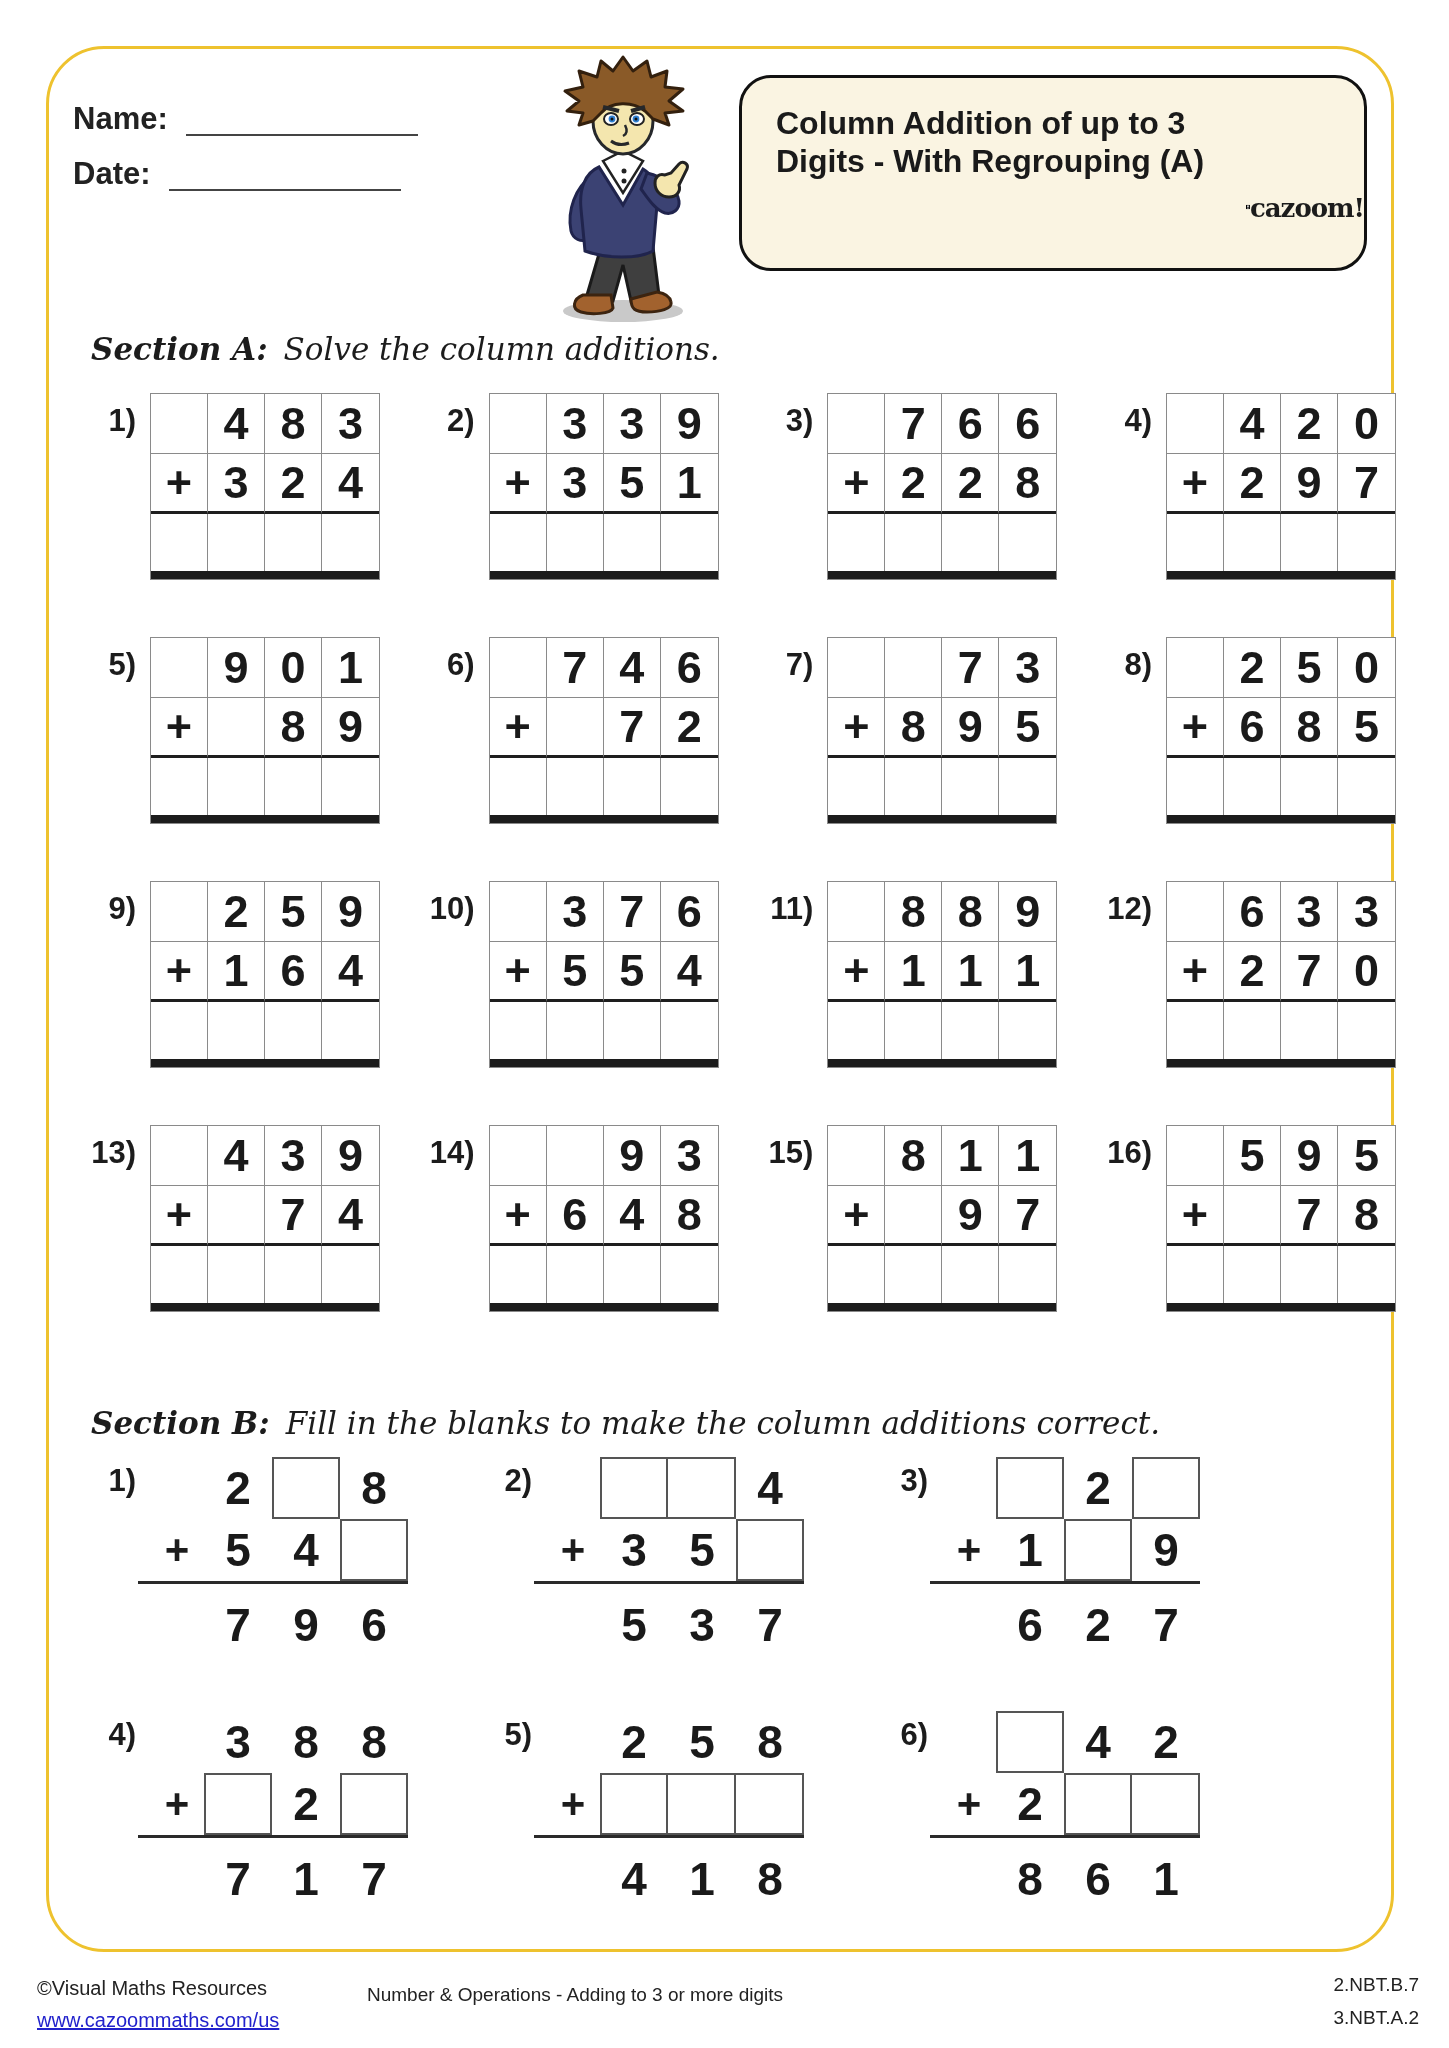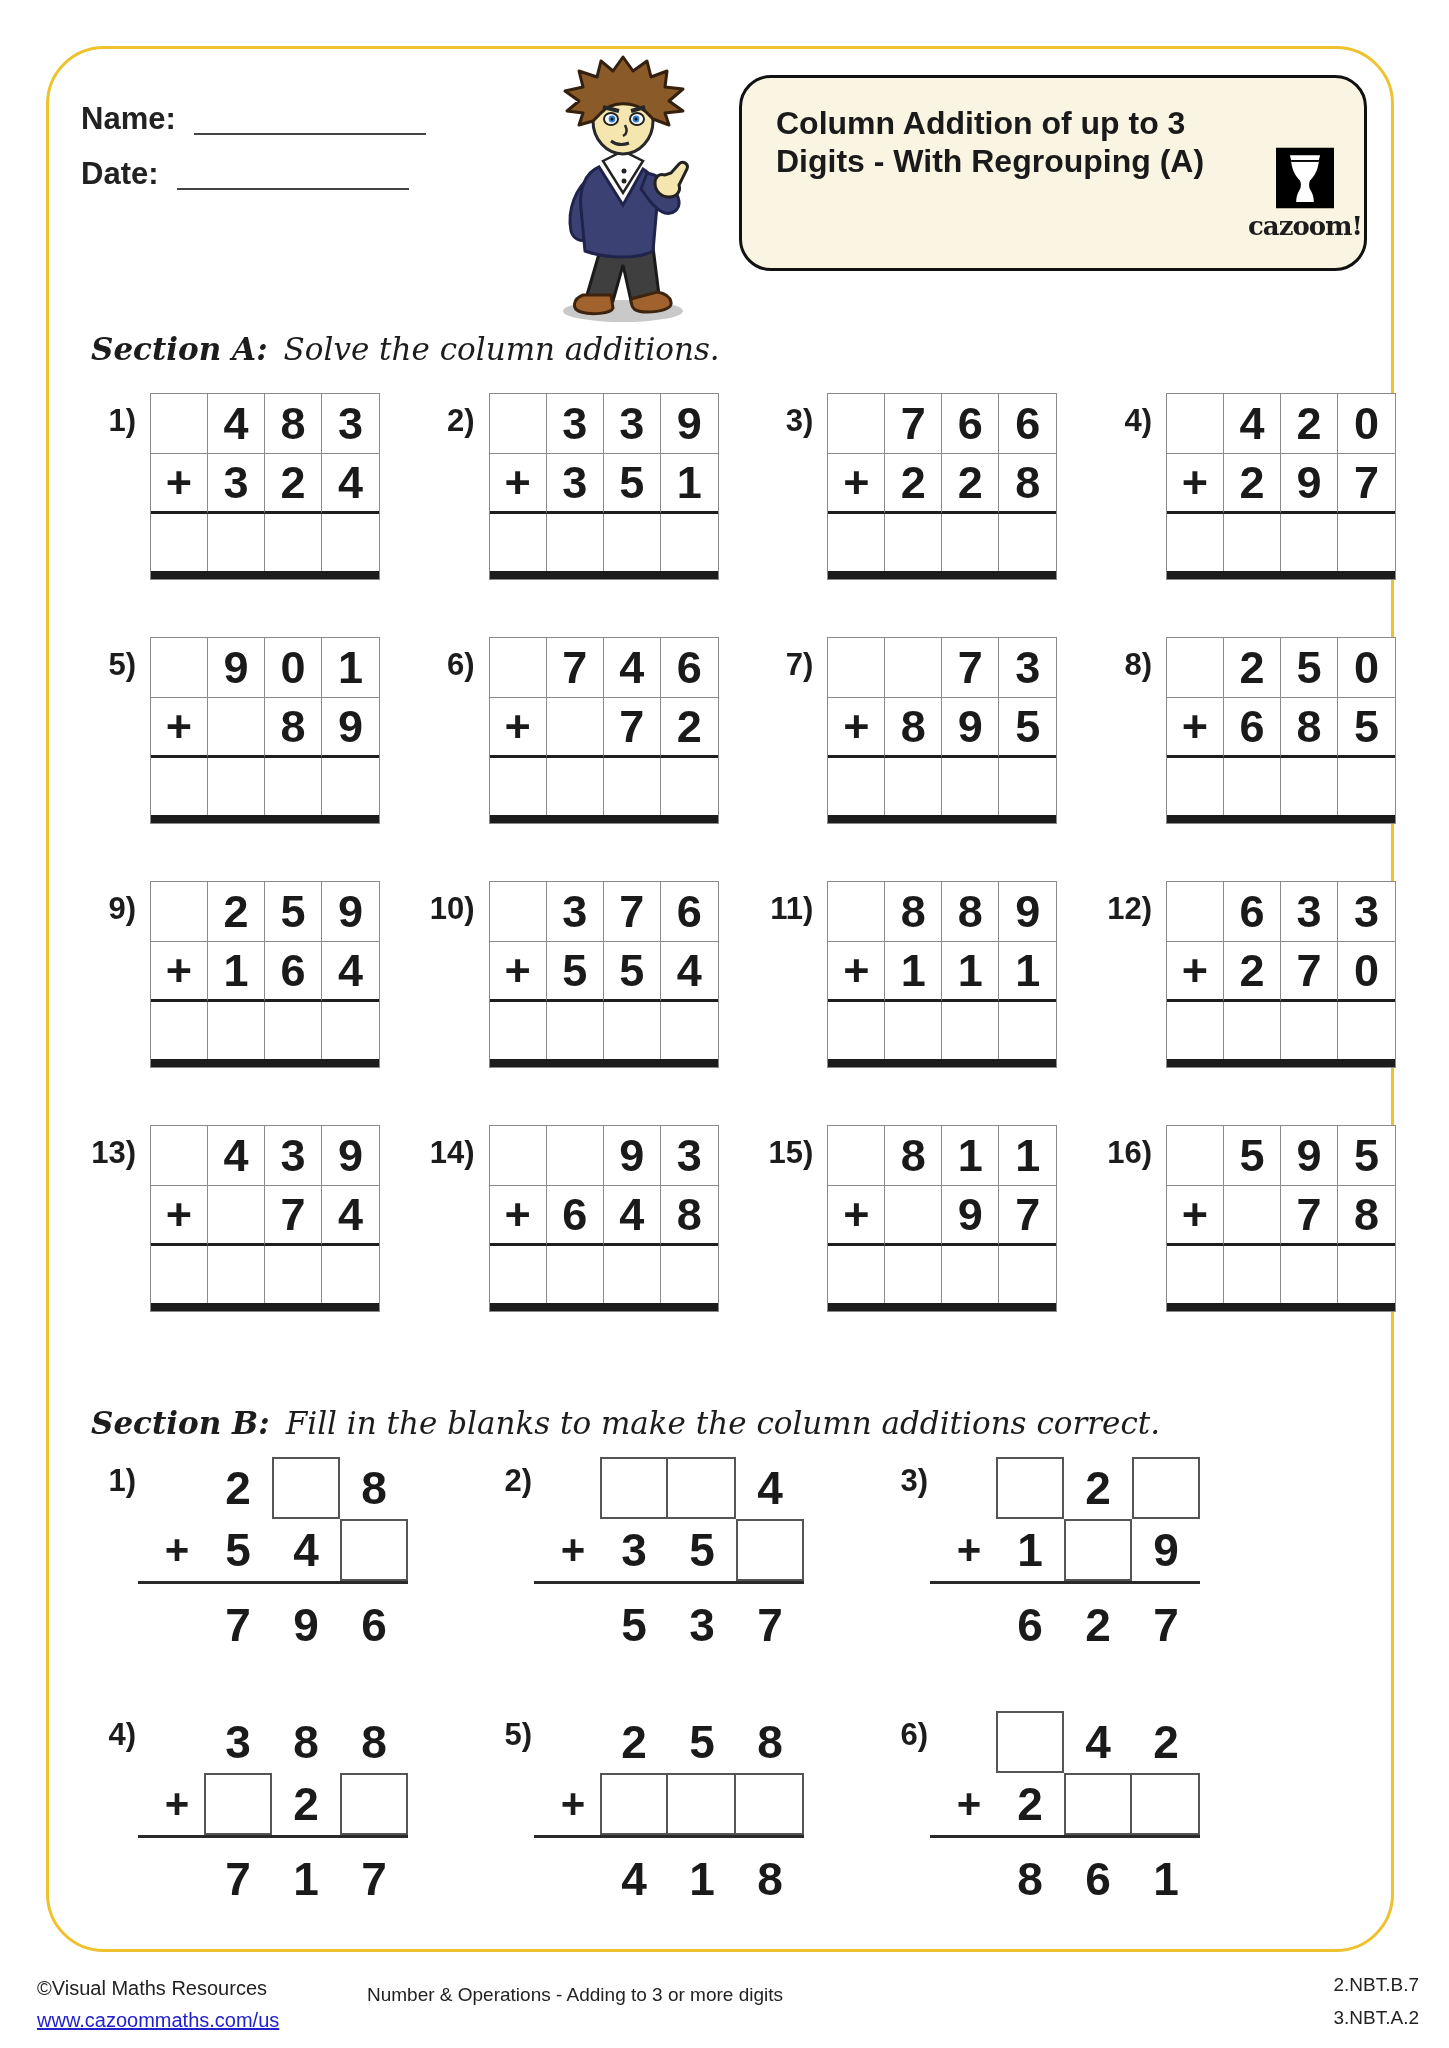--- a/index.html
+++ b/index.html
@@ -11,29 +11,29 @@
   }
   *{margin:0;padding:0;box-sizing:border-box;}
   body{width:1449px;height:2048px;position:relative;background:#ffffff;
        font-family:"Liberation Sans",sans-serif;color:var(--ink);overflow:hidden;}
 
   
   .frame{position:absolute;left:46px;top:46px;width:1348px;height:1906px;
          border:3px solid var(--gold);border-radius:58px;}
 
   
-  .field-row{position:absolute;left:32px;display:flex;align-items:flex-start;}
+  .field-row{position:absolute;left:24px;display:flex;align-items:center;}
   .field-label{font-weight:bold;font-size:31px;color:#222;}
   .field-line{width:232px;border-bottom:2.5px solid #444;margin-left:18px;height:34px;}
   .mascot{position:absolute;left:498px;top:4px;}
   .titlebox{position:absolute;left:690px;top:26px;width:628px;height:196px;
             background:var(--cream);border:3px solid #111;border-radius:32px;
             display:flex;}
   .titletext{flex:1;padding:26px 0 0 34px;font-weight:bold;font-size:32px;line-height:38px;color:#1a1a1a;}
-  .logocol{width:118px;padding-top:68px;display:flex;flex-direction:column;align-items:center;}
+  .logocol{width:118px;padding-top:68px;display:flex;flex-direction:row;align-items:center;}
   .logotext{font-family:"DejaVu Serif",serif;font-weight:bold;font-size:26px;margin-top:1px;letter-spacing:-1px;}
 
   
   .secheading{position:absolute;left:42px;font-family:"DejaVu Serif",serif;font-size:31px;font-style:italic;}
   .secheading .sh{font-weight:bold;margin-right:16px;}
 
   
   .probs-a{position:absolute;left:25px;width:1322px;display:flex;flex-wrap:wrap;justify-content:space-between;}
   .prob-a{display:flex;width:306px;margin-bottom:57px;}
   .plabel{width:62px;text-align:right;margin-right:14px;font-weight:bold;font-size:31px;padding-top:10px;}

